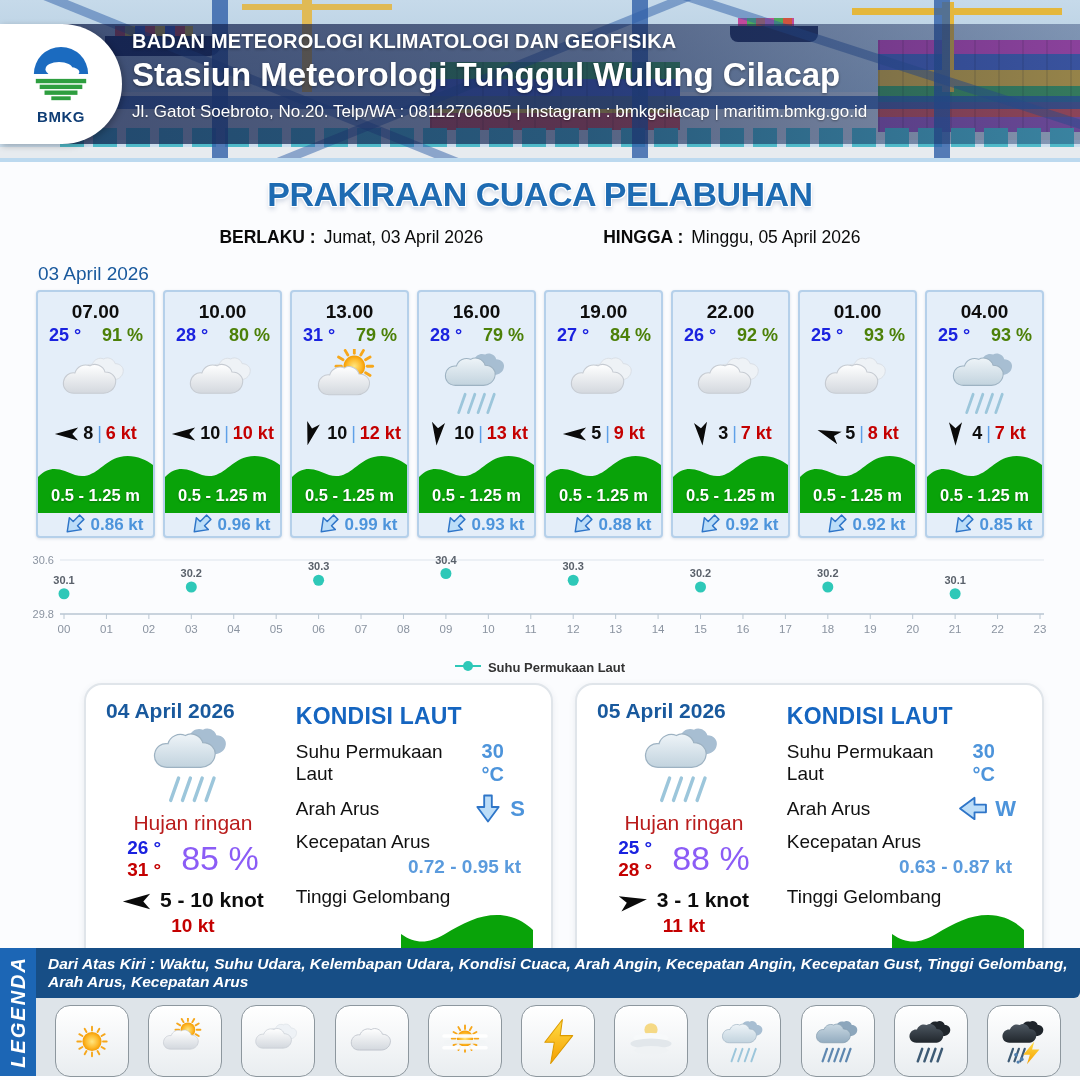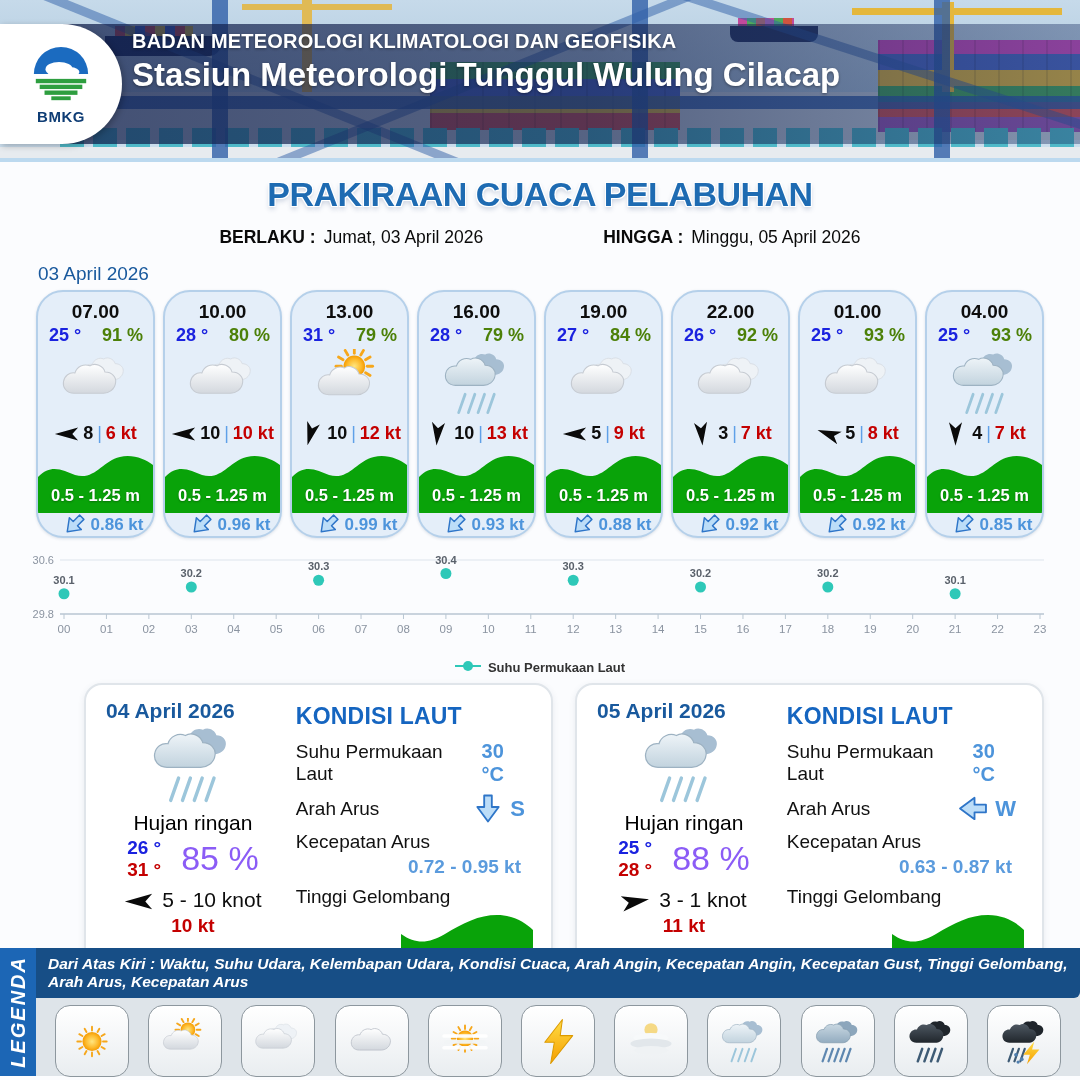--- a/index.html
+++ b/index.html
@@ -51,21 +51,21 @@
   .title-block{text-align:center;margin-top:13px;}
   .main-title{font-size:34px;font-weight:800;color:#1E6BB2;letter-spacing:-.5px;
     text-shadow:-1px -1px 0 #fff,1px -1px 0 #fff,-1px 1px 0 #fff,1px 1px 0 #fff,0 3px 5px rgba(30,60,110,.25);}
   .sub-title{font-size:27px;font-weight:700;color:#4D94DB;margin-top:3px;}
   .validity{display:flex;justify-content:center;gap:120px;margin-top:13px;font-size:17.5px;color:#0a0a0a;}
   .validity b{margin-right:8px;}
   .date-label{margin:15px 0 5px 38px;color:#19599D;font-size:19px;font-weight:400;}
 
   
   .hcards{display:grid;grid-template-columns:repeat(8,1fr);gap:8px;margin:0 36px;height:248px;}
-  .hcard{position:relative;border-radius:27px;background:#E4EEF9;border:2px solid #B5D0EA;overflow:hidden;
+  .hcard{position:relative;border-radius:4px;background:#E4EEF9;border:2px solid #B5D0EA;overflow:hidden;
     box-shadow:0 1px 3px rgba(40,70,110,.15);display:flex;flex-direction:column;}
   .hc-time{font-size:19px;font-weight:700;color:#0d0d0d;text-align:center;margin-top:9px;}
   .hc-th{display:flex;justify-content:space-between;padding:2px 10px 0 11px;font-size:18px;font-weight:700;}
   .hc-temp{color:#1A22DF;}
   .hc-hum{color:#4C8008;}
   .hc-icon{height:86px;display:flex;align-items:center;justify-content:center;}
   .hc-wind{display:flex;align-items:center;justify-content:center;gap:4px;font-size:18px;font-weight:700;height:28px;}
   .hc-ws{color:#0d0d0d;}
   .hc-sep{color:#5FA0E8;font-weight:400;}
   .hc-gust{color:#C40000;}
@@ -80,27 +80,27 @@
   .chart-wrap{margin-top:6px;}
   .chart-legend{display:flex;align-items:center;justify-content:center;gap:7px;font-size:13px;font-weight:600;color:#333;margin-top:0px;}
 
   
   .dcards{display:grid;grid-template-columns:1fr 1fr;gap:22px;margin:8px 36px 0;height:252px;padding-left:48px;}
   .dcard{background:#fff;border:2px solid #E0E5EA;border-radius:18px;box-shadow:0 2px 6px rgba(60,80,110,.10);
     display:grid;grid-template-columns:42% 58%;padding:10px 16px;box-sizing:border-box;}
   .dc-left{display:flex;flex-direction:column;}
   .dc-date{color:#19599D;font-size:21px;font-weight:700;margin:4px 0 0 4px;}
   .dc-icon{height:92px;display:flex;align-items:center;justify-content:center;margin-top:-4px;}
-  .dc-cond{text-align:center;font-size:21px;color:#000000;}
+  .dc-cond{text-align:center;font-size:21px;color:#b91c1c;}
   .dc-temps{display:flex;align-items:center;justify-content:center;gap:20px;margin-top:2px;}
   .dc-tstack{display:flex;flex-direction:column;line-height:1.15;}
   .dc-tmin{color:#1A22DF;font-size:19px;font-weight:700;}
   .dc-tmax{color:#C40000;font-size:19px;font-weight:700;}
   .dc-hum{color:#8b5cf6;font-size:34px;font-weight:400;}
-  .dc-wind{display:flex;align-items:center;justify-content:center;gap:9px;font-size:21px;font-weight:400;color:#0d0d0d;margin-top:7px;}
+  .dc-wind{display:flex;align-items:center;justify-content:center;gap:9px;font-size:21px;font-weight:700;color:#0d0d0d;margin-top:7px;}
   .dc-gust{color:#C40000;font-size:19px;font-weight:700;text-align:center;margin-top:3px;}
   .dc-right{display:flex;flex-direction:column;padding-left:10px;}
   .sea-heading{color:#1565C0;font-size:23px;font-weight:700;margin:8px 0 2px 2px;letter-spacing:.2px;}
   .sea-row{display:flex;justify-content:space-between;align-items:center;margin:8px 4px 0 2px;font-size:19px;color:#111;}
   .sea-val{color:#4D94DB;font-size:20px;font-weight:700;}
   .sea-dirgroup{display:flex;align-items:center;gap:9px;color:#4D94DB;font-size:22px;font-weight:700;padding-right:6px;}
   .sea-speedline{text-align:right;color:#5B9BDD;font-size:19px;font-weight:700;margin:3px 14px 0 0;}
   .sea-wave-badge{position:relative;width:132px;height:70px;margin-left:auto;margin-top:auto;margin-right:2px;}
   .sea-wave-badge svg{position:absolute;inset:0;width:100%;height:100%;}
   .sea-wave-text{position:absolute;bottom:9px;width:100%;text-align:center;color:#fff;font-size:17px;font-weight:700;
@@ -181,20 +181,21 @@
         <rect x="6" y="36" width="52" height="4.5" fill="#2E9E3F"></rect>
         <rect x="10" y="42" width="44" height="4.5" fill="#2E9E3F"></rect>
         <rect x="15" y="48" width="34" height="4.5" fill="#2E9E3F"></rect>
         <rect x="22" y="54" width="20" height="4" fill="#2E9E3F"></rect>
       </svg>
       <span class="h-logo-label">BMKG</span>
     </div>
     <div class="h-text">
       <div class="h-agency">BADAN METEOROLOGI KLIMATOLOGI DAN GEOFISIKA</div>
       <div class="h-station">Stasiun Meteorologi Tunggul Wulung Cilacap</div>
+      <div class="h-addr">Jl. Gatot Soebroto, No.20. Telp/WA : 08112706805 | Instagram : bmkgcilacap | maritim.bmkg.go.id</div>
     </div>
   </div>
   <div class="header-divider"></div>
 
   <div class="title-block">
     <div class="main-title">PRAKIRAAN CUACA PELABUHAN</div>
     <div class="validity">
       <div><b>BERLAKU :</b><span>Jumat, 03 April 2026</span></div>
       <div><b>HINGGA :</b><span>Minggu, 05 April 2026</span></div>
     </div>

